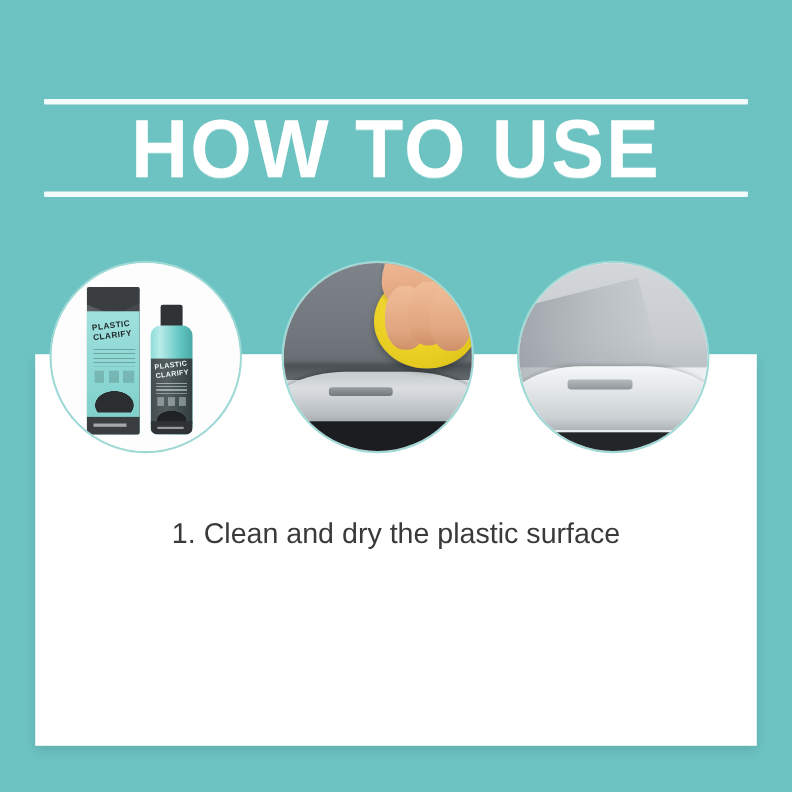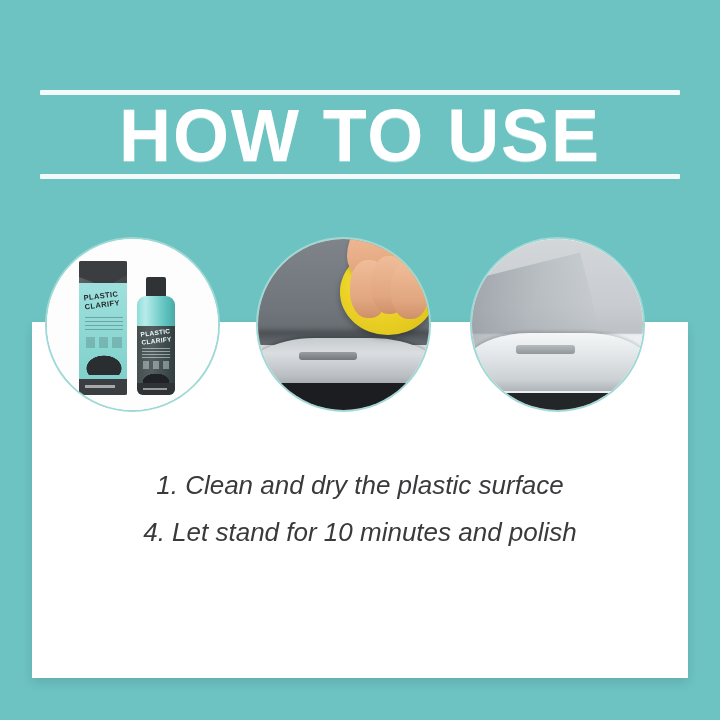--- a/index.html
+++ b/index.html
@@ -231,21 +231,21 @@
 
   
   .steps{
     position:absolute;left:32px;top:462px;width:656px;
     text-align:center;
     color:#3a3a3c;
     font-size:26px;
     line-height:47px;
     font-family:"Liberation Sans",sans-serif;
   }
-  .step{display:block;white-space:nowrap;font-style:italic;}
+  .step{display:block;white-space:nowrap;}
 </style>
 </head>
 <body>
 
 <div class="stage">
 
   <div class="rule top"></div>
   <div class="title">HOW TO USE</div>
   <div class="rule bottom"></div>
 
@@ -309,16 +309,15 @@
           <div class="slot"></div>
           <div class="bottomdark"></div>
         </div>
       </div>
     </div>
 
   </div>
 
   <div class="steps">
     <span class="step">1. Clean and dry the plastic surface</span>
-    <span class="step">4. Let stand for 10 minutes and polish</span>
   </div>
 
 </div>
 
 </body></html>

